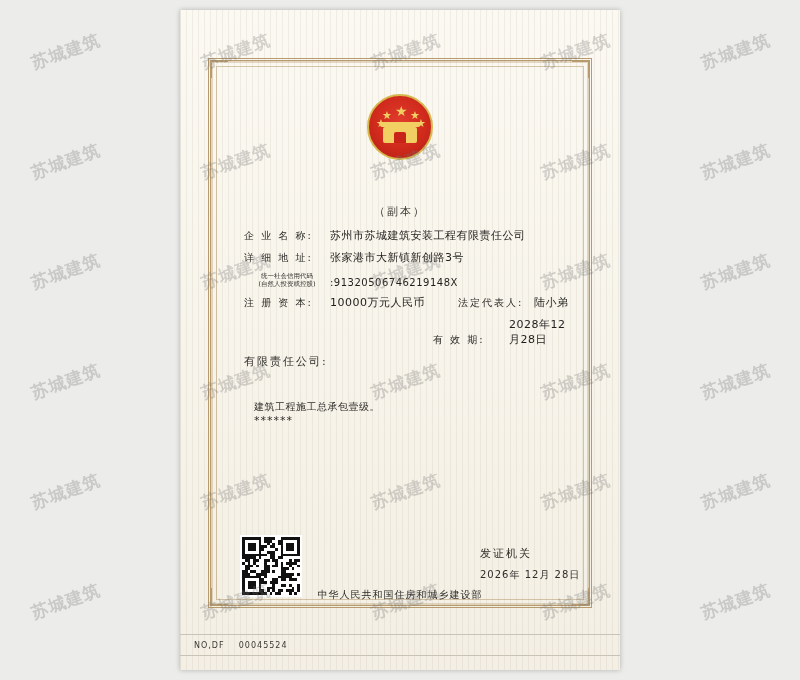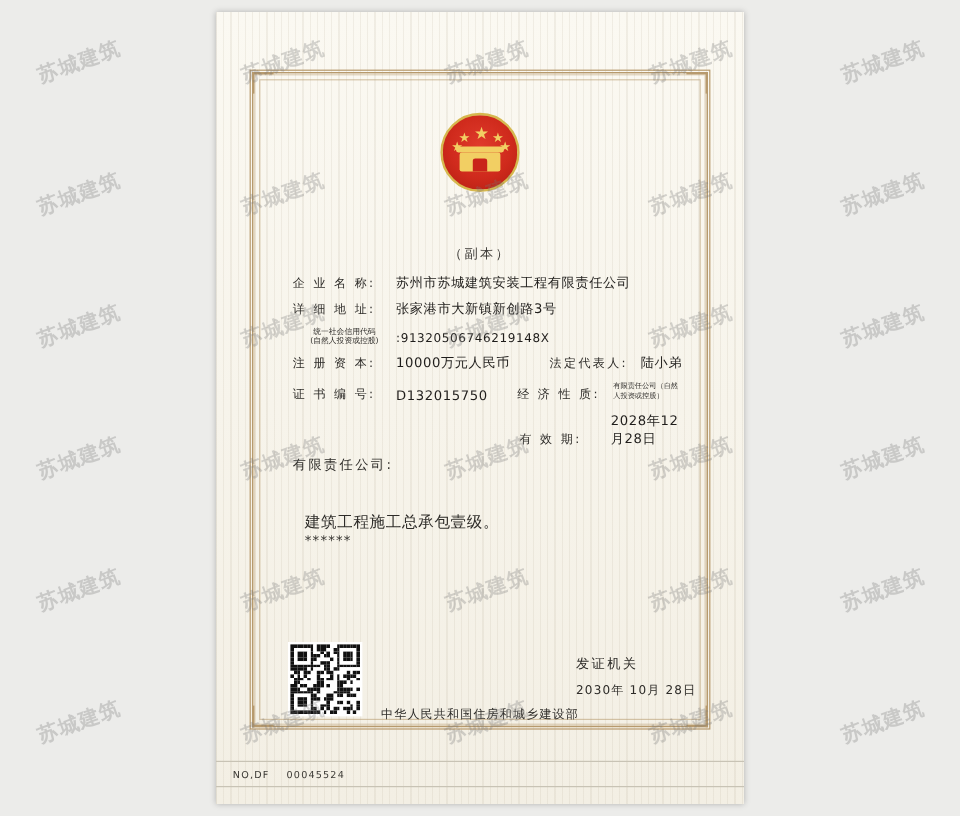--- a/index.html
+++ b/index.html
@@ -189,21 +189,21 @@
   }
   .grade-block {
     margin-top: 4px;
   }
   .grade-label {
     font-size: 11px;
     letter-spacing: 2px;
     margin-bottom: 5px;
   }
   .grade-text {
-    font-size: 13px;
+    font-size: 10px;
     margin-left: 10px;
     letter-spacing: 0.5px;
     margin-top: 31px;
   }
   .grade-stars {
     font-size: 11px;
     margin-left: 10px;
     letter-spacing: 1px;
   }
 
@@ -336,28 +336,20 @@
 
       <div class="row">
         <div class="lbl">注 册 资 本:</div>
         <div class="val" style="width:128px">10000万元人民币</div>
         <div class="half">
           <div class="lbl">法定代表人:</div>
           <div class="val">陆小弟</div>
         </div>
       </div>
 
-      <div class="row">
-        <div class="lbl">证 书 编 号:</div>
-        <div class="val" style="width:128px">D132015750</div>
-        <div class="half">
-          <div class="lbl">经 济 性 质:</div>
-          <div class="rep-note">有限责任公司（自然人投资或控股）</div>
-        </div>
-      </div>
 
       <div class="row">
         <div class="lbl" style="visibility:hidden">　</div>
         <div class="val" style="width:128px; visibility:hidden">　</div>
         <div class="half">
           <div class="lbl">有 效 期:</div>
           <div class="val">2028年12月28日</div>
         </div>
       </div>
 
@@ -367,22 +359,22 @@
         <div class="grade-stars">******</div>
       </div>
 
     </div>
 
     <div class="issuer-row">
       <span>发证机关</span>
     </div>
 
     <div class="date-row">
-      <span>2030</span><span>年</span>
-      <span>10</span><span>月</span>
+      <span>2026</span><span>年</span>
+      <span>12</span><span>月</span>
       <span>28</span><span>日</span>
     </div>
 
     <div class="ministry">中华人民共和国住房和城乡建设部</div>
 
     <div class="qr">
       <div class="qr-grid" id="qr-grid">
           <i></i>
           <i></i>
           <i></i>

